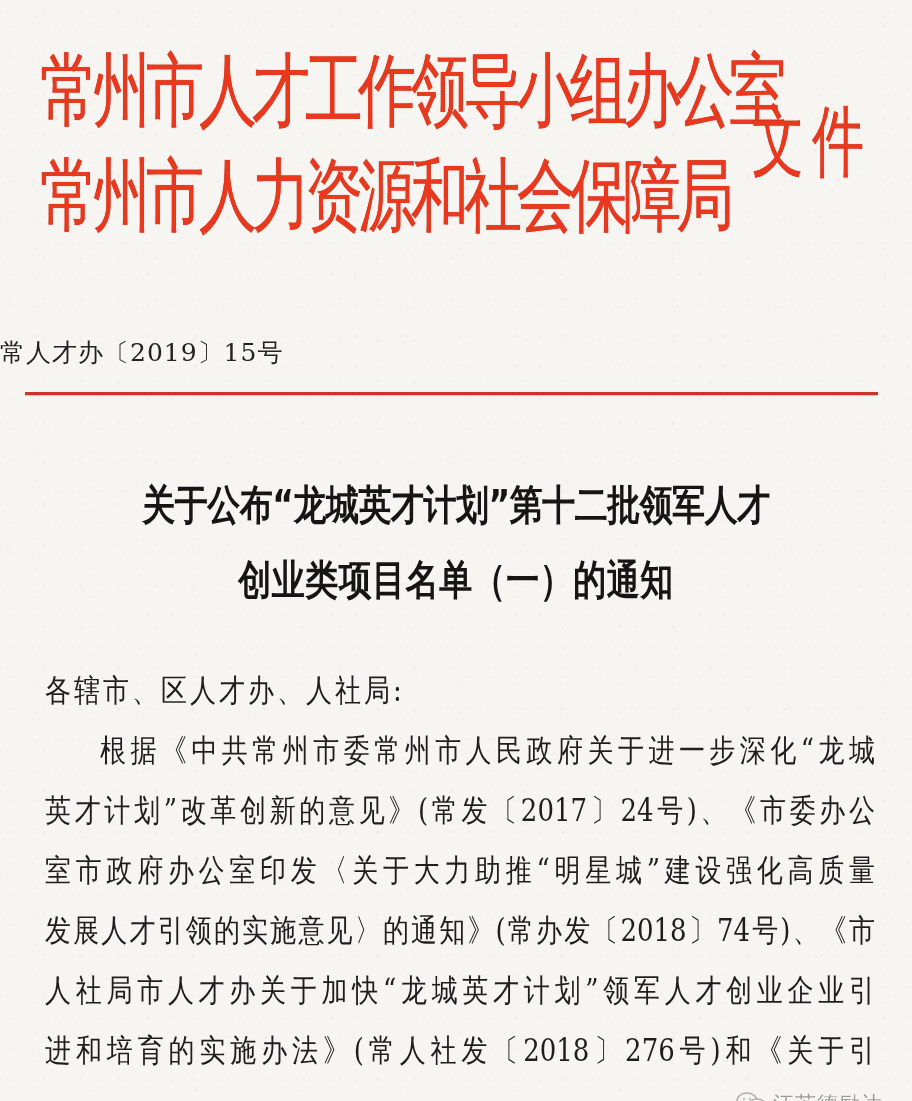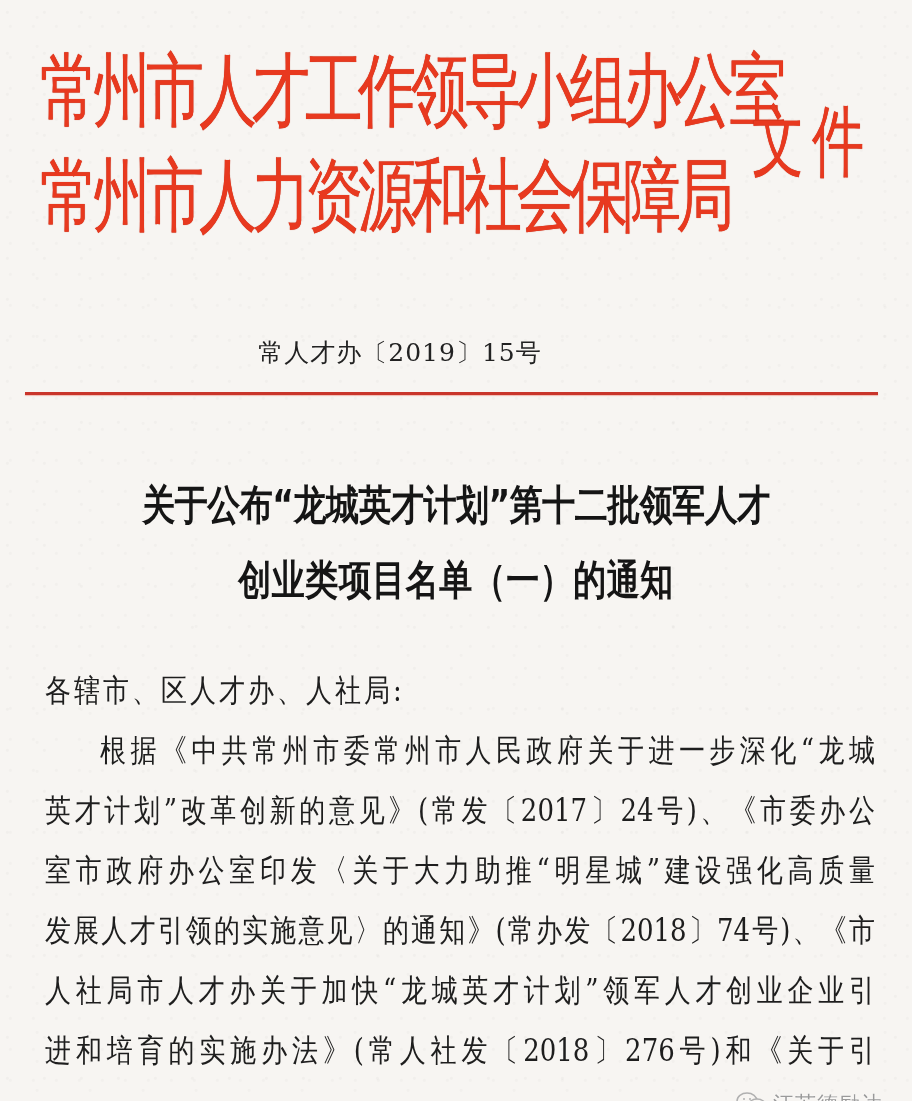--- a/index.html
+++ b/index.html
@@ -47,21 +47,20 @@
     transform-origin: left top;
     transform: scaleY(1.5);
     white-space: nowrap;
     text-shadow: 0 0 0.6px #b02410;
   }
   .doc-number {
     position: absolute;
     top: 336px;
     left: 0;
     width: 800px;
-    text-align: center;
     font-family: "DejaVu Serif", "Liberation Serif", serif;
     font-size: 25px;
     color: #222;
     letter-spacing: 1px;
   }
   .red-rule {
     position: absolute;
     left: 25px;
     top: 392px;
     width: 853px;

